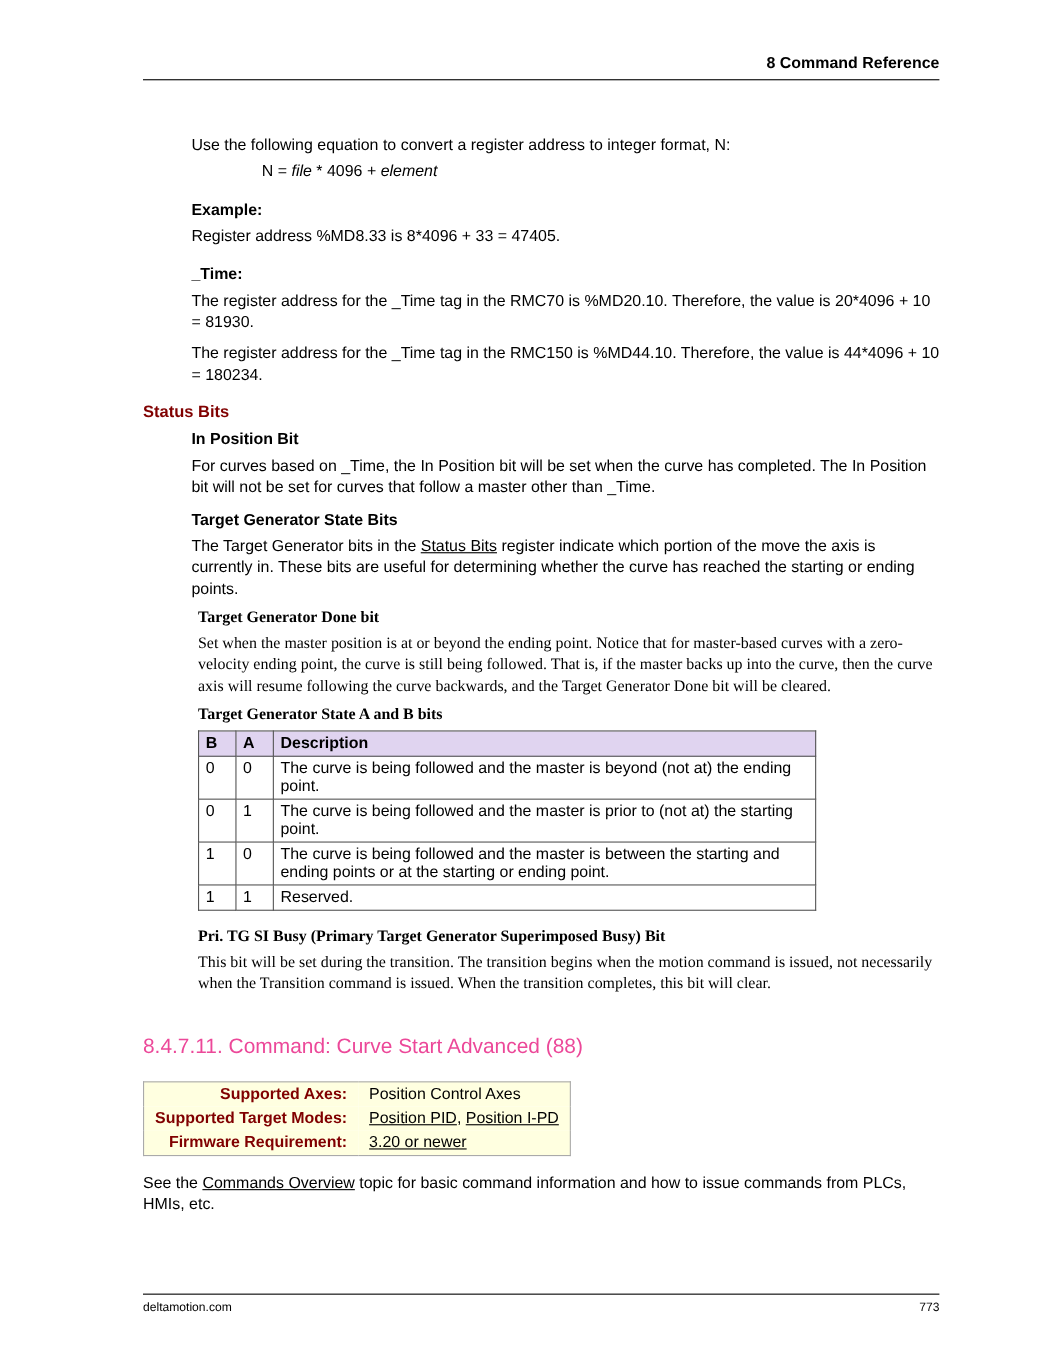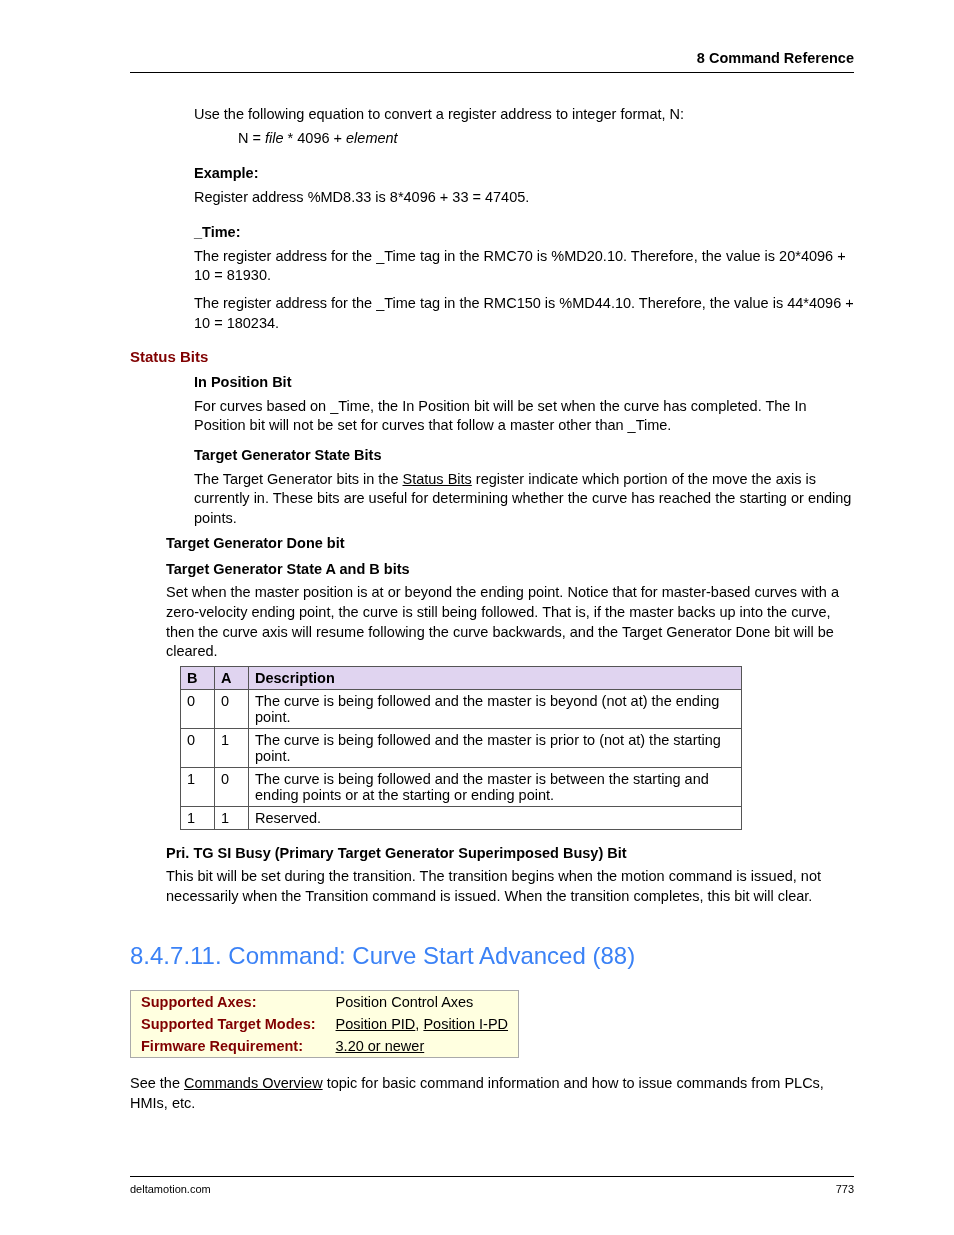--- a/index.html
+++ b/index.html
@@ -14,33 +14,33 @@
     width: 954px;
     height: 1235px;
     padding: 50px 100px 40px 130px;
     position: relative;
   }
   .header-line {
     text-align: right;
     font-weight: bold;
     border-bottom: 1.5px solid #000;
     padding-bottom: 6px;
-    margin-bottom: 32px;
+    margin-bottom: 50px;
     font-size: 14.5px;
   }
-  .ind1 { margin-left: 64px; }
-  .ind3 { margin-left: 36px; }
+  .ind1 { margin-left: 44px; }
+  .ind3 { margin-left: 50px; font-family: Liberation Serif, serif; }
   p { margin: 4px 0 4px 0; line-height: 1.35; }
   .bold { font-weight: bold; }
   .italic { font-style: italic; }
   .heading-maroon { color: #800000; font-weight: bold; font-size: 15px; margin: 14px 0 6px 0; }
   .h2-section {
     font-family: Verdana, sans-serif;
-    font-size: 24px;
-    color: #3b82f6;
+    font-size: 19px;
+    color: #ec4899;
     margin: 36px 0 20px 0;
     font-weight: normal;
   }
   .gap { margin-top: 16px; }
   .linkish { text-decoration: underline; color: #000; }
   table.bits {
     border-collapse: collapse;
     margin: 4px 0 0 50px;
     width: 562px;
   }
@@ -60,21 +60,21 @@
     border-collapse: collapse;
     margin-left: 0;
     border: 1px solid #aaa;
   }
   table.info td {
     background: #ffffe0;
     padding: 3px 10px;
     font-size: 14.5px;
   }
   table.info td.label {
-    text-align: left;
+    text-align: right;
     font-weight: bold;
     color: #800000;
     white-space: nowrap;
   }
   .footer {
     position: absolute;
     left: 130px;
     right: 100px;
     bottom: 40px;
     border-top: 1px solid #000;
@@ -107,23 +107,23 @@
 
   <p class="ind1 bold">In Position Bit</p>
   <p class="ind1">For curves based on _Time, the In Position bit will be set when the curve has completed. The In Position bit will not be set for curves that follow a master other than _Time.</p>
 
   <p class="ind1 bold" style="margin-top:10px;">Target Generator State Bits</p>
   <p class="ind1">
     <span>The Target Generator bits in the </span><span class="linkish">Status Bits</span><span> register indicate which portion of the move the axis is currently in. These bits are useful for determining whether the curve has reached the starting or ending points.</span>
   </p>
 
   <p class="ind3 bold" style="margin-top:6px;">Target Generator Done bit</p>
+  <p class="ind3">Set when the master position is at or beyond the ending point. Notice that for master-based curves with a zero-velocity ending point, the curve is still being followed. That is, if the master backs up into the curve, then the curve axis will resume following the curve backwards, and the Target Generator Done bit will be cleared.</p>
+
   <p class="ind3 bold" style="margin-top:6px;">Target Generator State A and B bits</p>
-
-  <p class="ind3">Set when the master position is at or beyond the ending point. Notice that for master-based curves with a zero-velocity ending point, the curve is still being followed. That is, if the master backs up into the curve, then the curve axis will resume following the curve backwards, and the Target Generator Done bit will be cleared.</p>
 
   <table class="bits">
     <tbody>
         <tr>
       <th class="narrow">B</th>
       <th class="narrow">A</th>
       <th>Description</th>
     </tr>
     <tr>
       <td>0</td>

